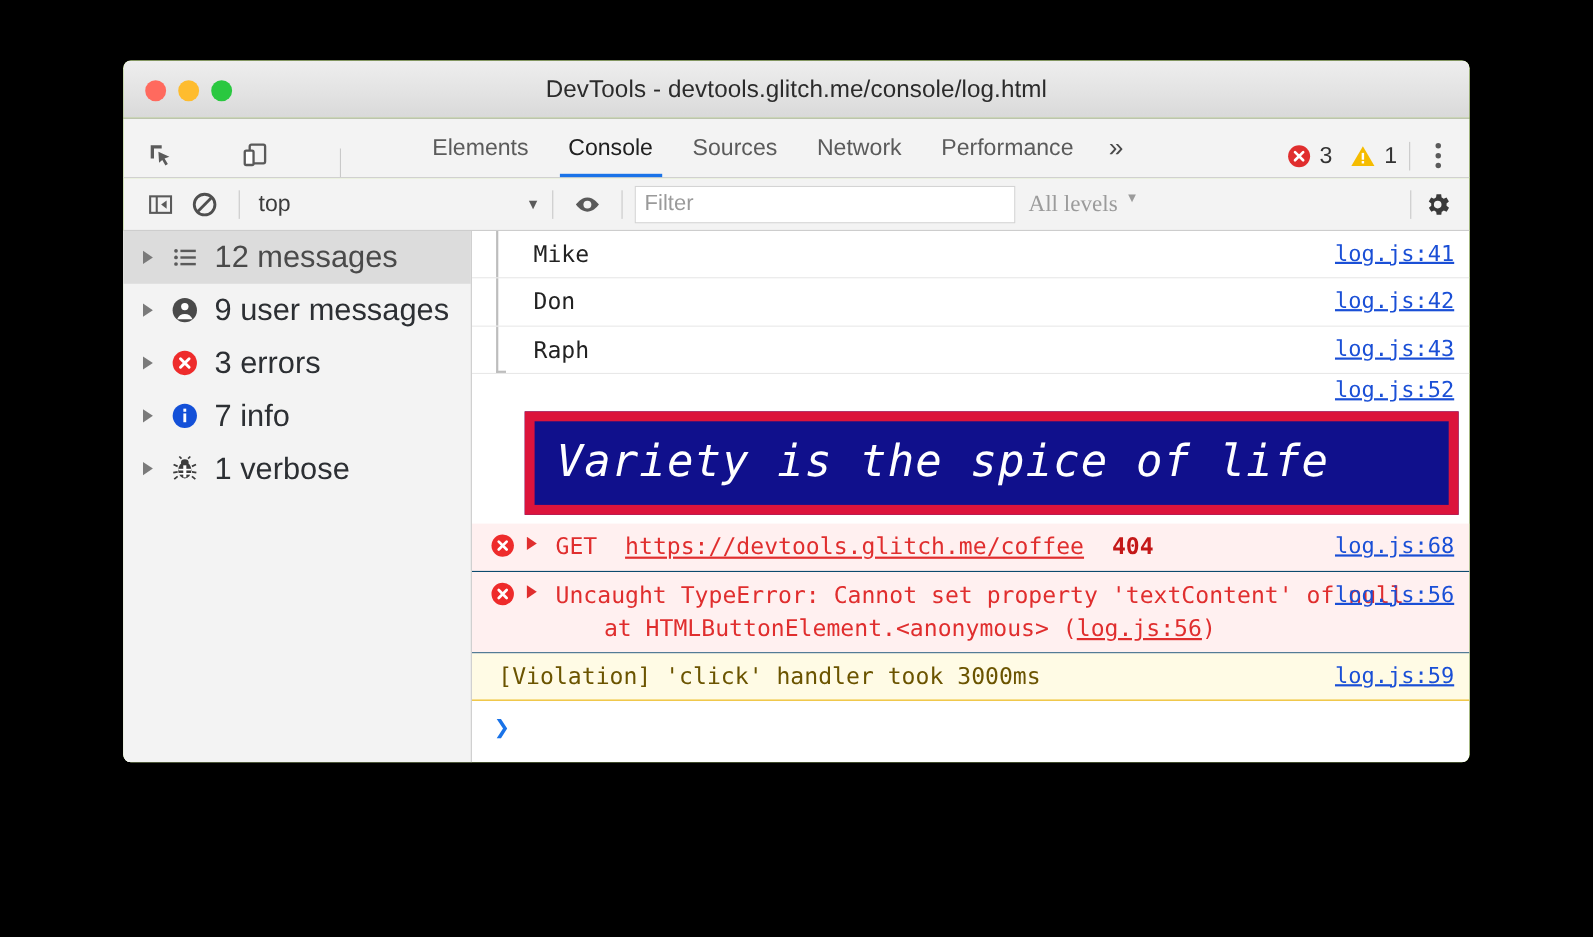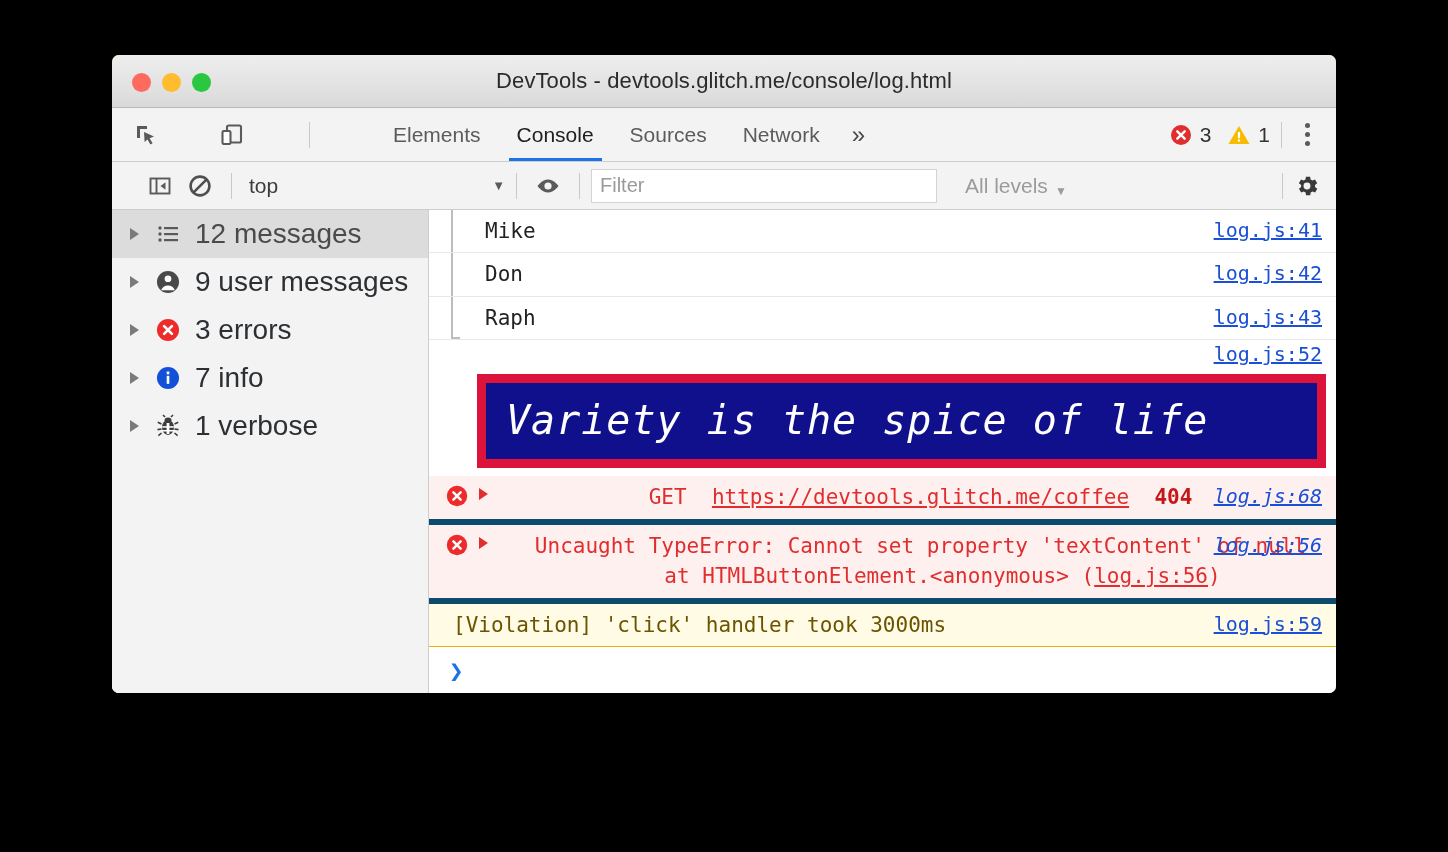--- a/index.html
+++ b/index.html
@@ -45,21 +45,21 @@
     color: #2b2b2b;
     letter-spacing: 0.1px;
   }
 
   
   .tabbar {
     height: 54px;
     background: #f3f3f3;
     border-bottom: 1px solid #cdcdcd;
     display: flex;
-    align-items: center;
+    align-items: flex-end;
     padding-left: 14px;
     gap: 46px;
   }
   .icon-btn {
     width: 40px; height: 40px;
     display: flex; align-items: center; justify-content: center;
     cursor: pointer;
   }
   .vdiv { width: 1px; height: 26px; background: #c9c9c9; margin: 0 11px; }
   .tabs { display: flex; align-items: center; height: 100%; margin-left: 8px; }
@@ -92,21 +92,21 @@
   .counts .grp { display: flex; align-items: center; gap: 7px; margin-left: 16px; }
   .kebab { display: flex; flex-direction: column; gap: 4px; padding: 8px 12px; cursor: pointer; }
   .kebab i { width: 5px; height: 5px; border-radius: 50%; background: #5a5a5a; display: block; }
 
   
   .filterbar {
     height: 48px;
     background: #f3f3f3;
     border-bottom: 1px solid #cdcdcd;
     display: flex; align-items: center;
-    padding-left: 28px;
+    padding-left: 14px;
   }
   .ctx-select {
     display: flex; align-items: center;
     width: 262px;
     font-size: 21px; color: #3c3c3c;
     cursor: pointer;
     padding-left: 6px;
   }
   .ctx-select .caret { margin-left: auto; color: #5a5a5a; font-size: 13px; }
   .filter-input {
@@ -115,22 +115,22 @@
     border: 1px solid #d4d4d4;
     font-size: 20px;
     color: #333;
     padding: 0 8px;
     font-family: "Liberation Sans", sans-serif;
     outline: none;
   }
   .filter-input::placeholder { color: #9a9a9a; }
   .levels {
     font-size: 21px; color: #9b9b9b;
-    margin-left: 28px; cursor: pointer;
-    display: flex; align-items: flex-end; gap: 7px;
+    margin-left: 12px; cursor: pointer;
+    display: flex; align-items: flex-start; gap: 7px; font-family: Liberation Serif, serif;
   }
   .levels .caret { font-size: 12px; }
   .gear { margin-left: auto; padding-right: 16px; cursor: pointer; display:flex; align-items:center; }
 
   
   .body {
     display: flex;
     height: 483px;
     background: #fff;
   }
@@ -193,36 +193,35 @@
     left: 22px; top: 0; bottom: 0;
     width: 2px; background: #bdbdbd;
   }
   .group-line.capend::after {
     content: ""; position: absolute;
     left: 0; bottom: 0; width: 9px; height: 2px; background: #bdbdbd;
   }
 
   .row.err {
     background: #fff0f0;
-    border-bottom: 6px solid #0c4a6e;
+    border-bottom: 1px solid #0c4a6e;
     color: #e02e2e;
     padding-left: 76px;
-    text-align: center;
   }
   .row.err .badge {
     position: absolute; left: 16px; top: 8px;
   }
   .row.err .tri {
     position: absolute; left: 50px; top: 12px;
     width: 0; height: 0;
     border-left: 9px solid #e02e2e;
     border-top: 6px solid transparent;
     border-bottom: 6px solid transparent;
   }
-  .row.err .src { color: #1a4fd6; font-style: italic; }
+  .row.err .src { color: #1a4fd6; }
   .row.err a.ulink { color: #e02e2e; text-decoration: underline; }
   .row.err .status { color: #c41818; font-weight: bold; }
   .stack-ind { display: block; padding-left: 44px; }
 
   .row.warn {
     background: #fffbe5;
     border-bottom: 1px solid #eab308;
     color: #6b5400;
     padding-left: 24px;
   }
@@ -289,20 +288,21 @@
         <rect x="2.5" y="8" width="8" height="13" rx="1.3" fill="#fff" stroke="#5a5a5a" stroke-width="2.1"></rect>
       </svg>
     </div>
     <div class="vdiv"></div>
 
     <div class="tabs">
       <div class="tab">Elements</div>
       <div class="tab active">Console</div>
       <div class="tab">Sources</div>
       <div class="tab">Network</div>
+      <div class="tab">Performance</div>
       <div class="more-tabs">»</div>
     </div>
 
     <div class="counts">
       <div class="grp">
         <svg width="24" height="24" viewBox="0 0 24 24">
           <circle cx="12" cy="12" r="10" fill="#e02e2e"></circle>
           <path d="M8.3 8.3 L15.7 15.7 M15.7 8.3 L8.3 15.7" stroke="#fff" stroke-width="2.4" stroke-linecap="round"></path>
         </svg>
         <span>3</span>

